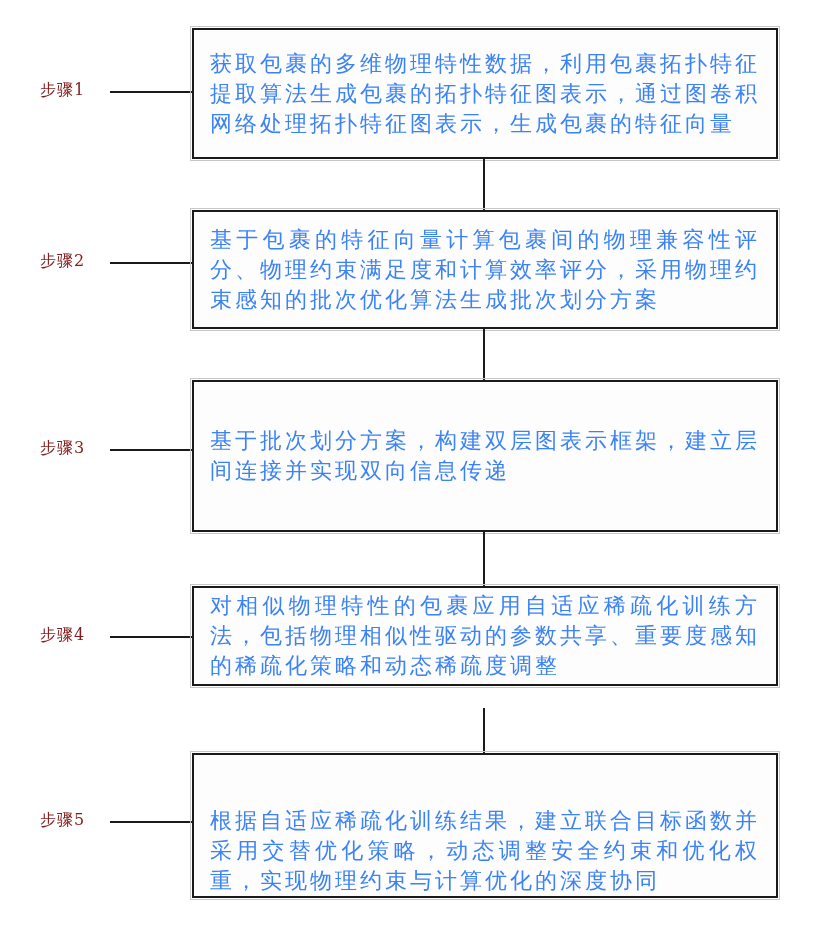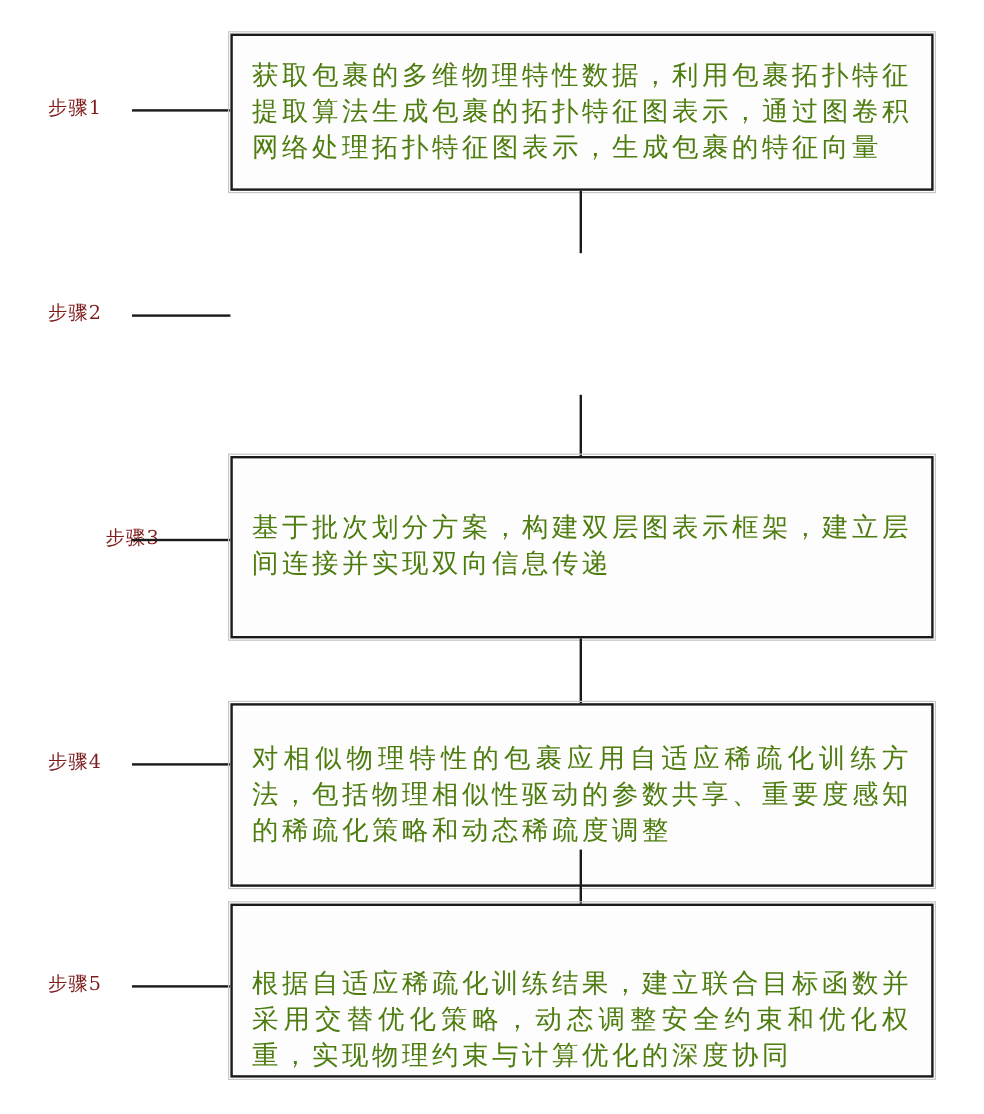--- a/index.html
+++ b/index.html
@@ -28,28 +28,28 @@
     background: #fdfdfd;
     display: flex;
     align-items: center;
     padding: 0 16px;
   }
   .step-box .box-text {
     font-size: 22px;
     line-height: 30px;
     letter-spacing: 3px;
     text-align: justify;
-    color: #4d7c0f;
+    color: #3b82f6;
     font-weight: 500;
     width: 100%;
   }
   .box-1 { top: 28px;  height: 131px; }
   .box-2 { top: 210px; height: 119px; }
   .box-3 { top: 380px; height: 152px; justify-content: flex-end; }
-  .box-4 { top: 586px; height: 153px; }
+  .box-4 { top: 586px; height: 100px; }
   .box-5 { top: 753px; height: 145px; align-items: flex-end; }
 
   
   .vline {
     position: absolute;
     left: 483px;
     width: 2px;
     background: #1a1a1a;
   }
   .v-1 { top: 159px; height: 52px; }
@@ -64,21 +64,21 @@
     width: 62px;
     height: 24px;
     font-size: 16px;
     letter-spacing: 1px;
     color: #7f1d1d;
     font-weight: 500;
     white-space: nowrap;
   }
   .lbl-1 { top: 80px; }
   .lbl-2 { top: 251px; }
-  .lbl-3 { top: 438px; margin-left: 48px; }
+  .lbl-3 { top: 438px; }
   .lbl-4 { top: 625px; }
   .lbl-5 { top: 810px; }
 
   .hline {
     position: absolute;
     left: 110px;
     width: 82px;
     height: 2px;
     background: #1a1a1a;
   }
@@ -95,20 +95,23 @@
 
   <div class="step-label lbl-1">步骤1</div>
   <div class="hline h-1"></div>
   <div class="step-box box-1">
     <div class="box-text">获取包裹的多维物理特性数据，利用包裹拓扑特征提取算法生成包裹的拓扑特征图表示，通过图卷积网络处理拓扑特征图表示，生成包裹的特征向量</div>
   </div>
   <div class="vline v-1"></div>
 
   <div class="step-label lbl-2">步骤2</div>
   <div class="hline h-2"></div>
+  <div class="step-box box-2">
+    <div class="box-text">基于包裹的特征向量计算包裹间的物理兼容性评分、物理约束满足度和计算效率评分，采用物理约束感知的批次优化算法生成批次划分方案</div>
+  </div>
   <div class="vline v-2"></div>
 
   <div class="step-label lbl-3">步骤3</div>
   <div class="hline h-3"></div>
   <div class="step-box box-3">
     <div class="box-text">基于批次划分方案，构建双层图表示框架，建立层间连接并实现双向信息传递</div>
   </div>
   <div class="vline v-3"></div>
 
   <div class="step-label lbl-4">步骤4</div>

